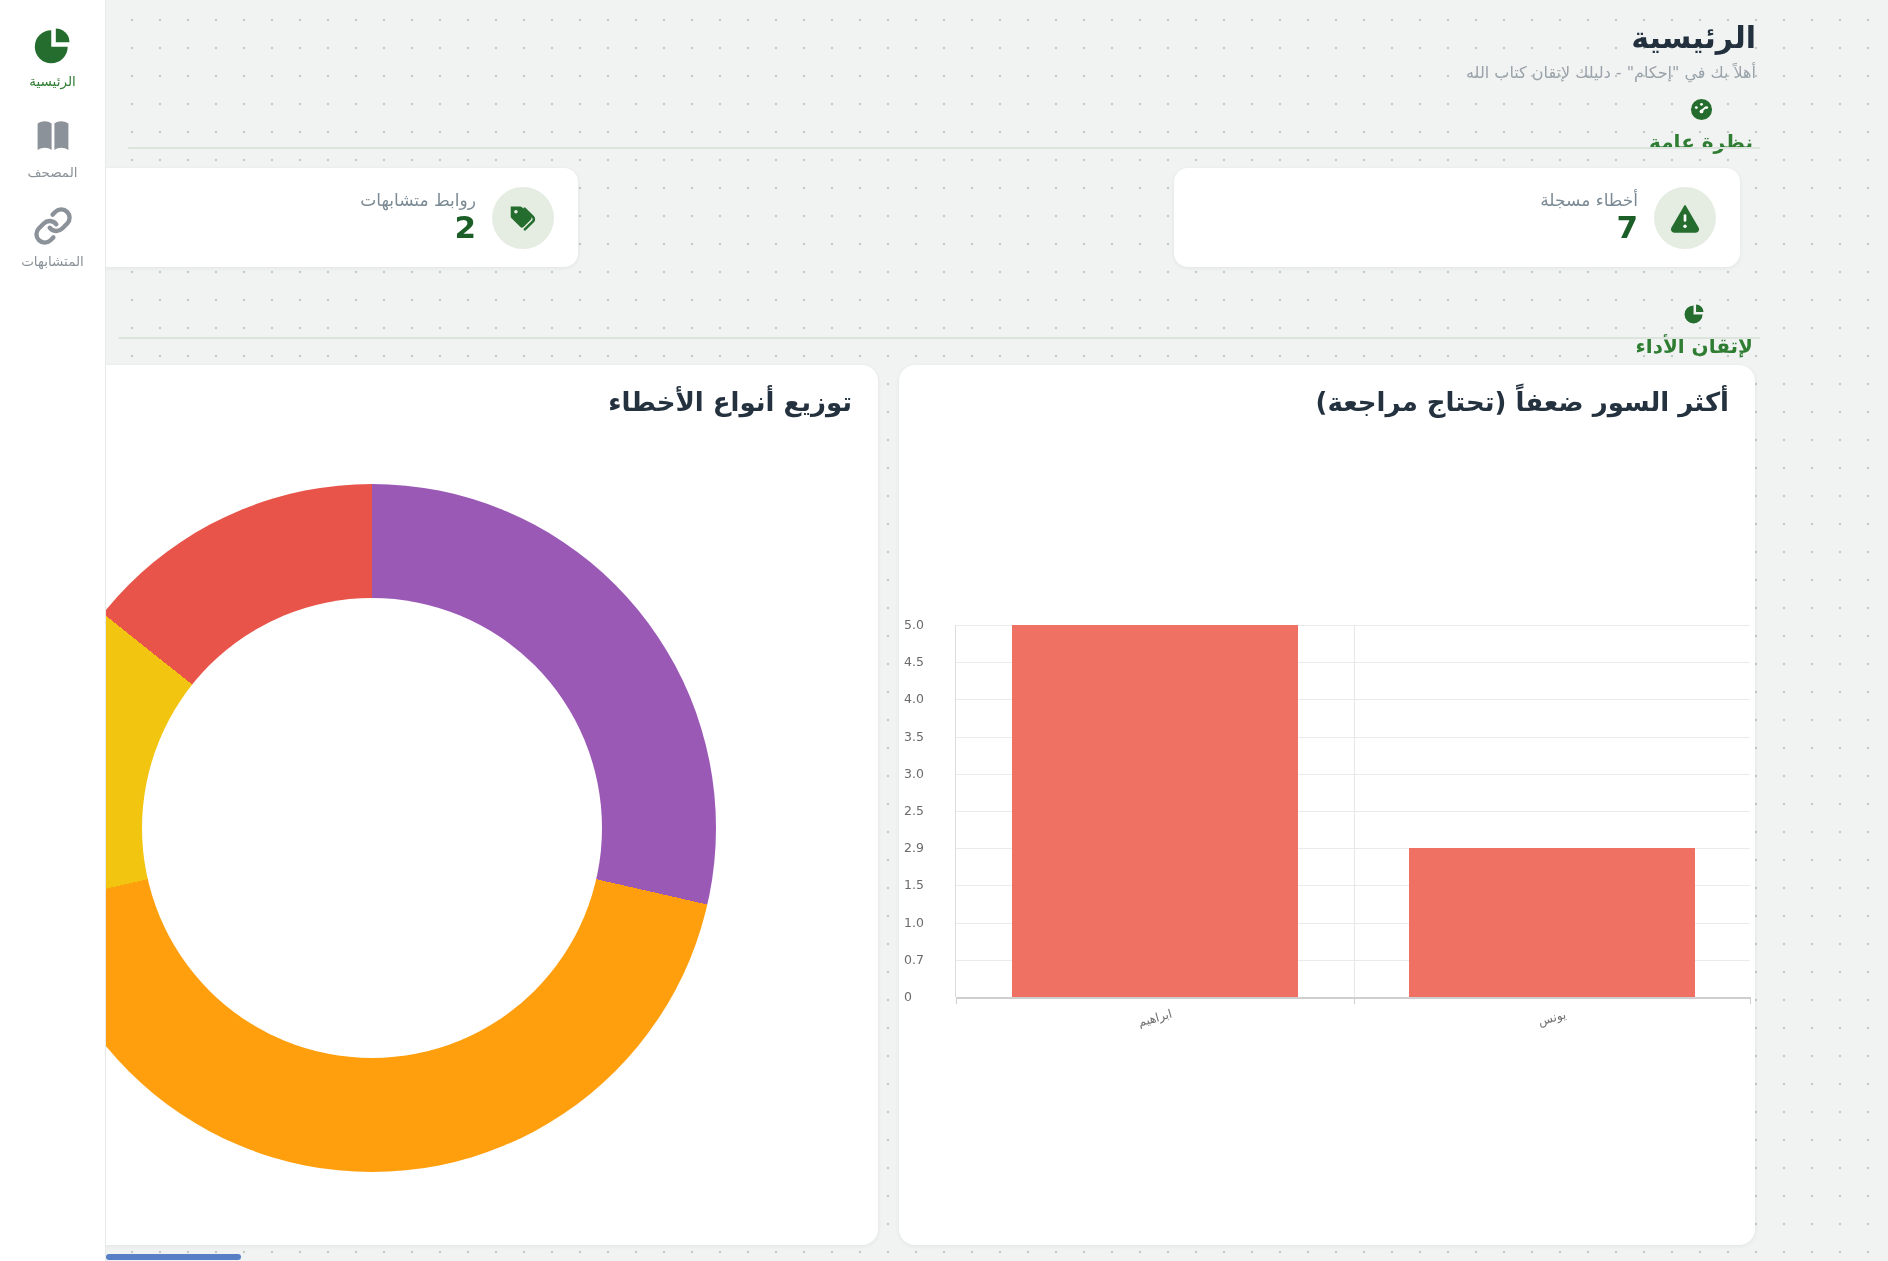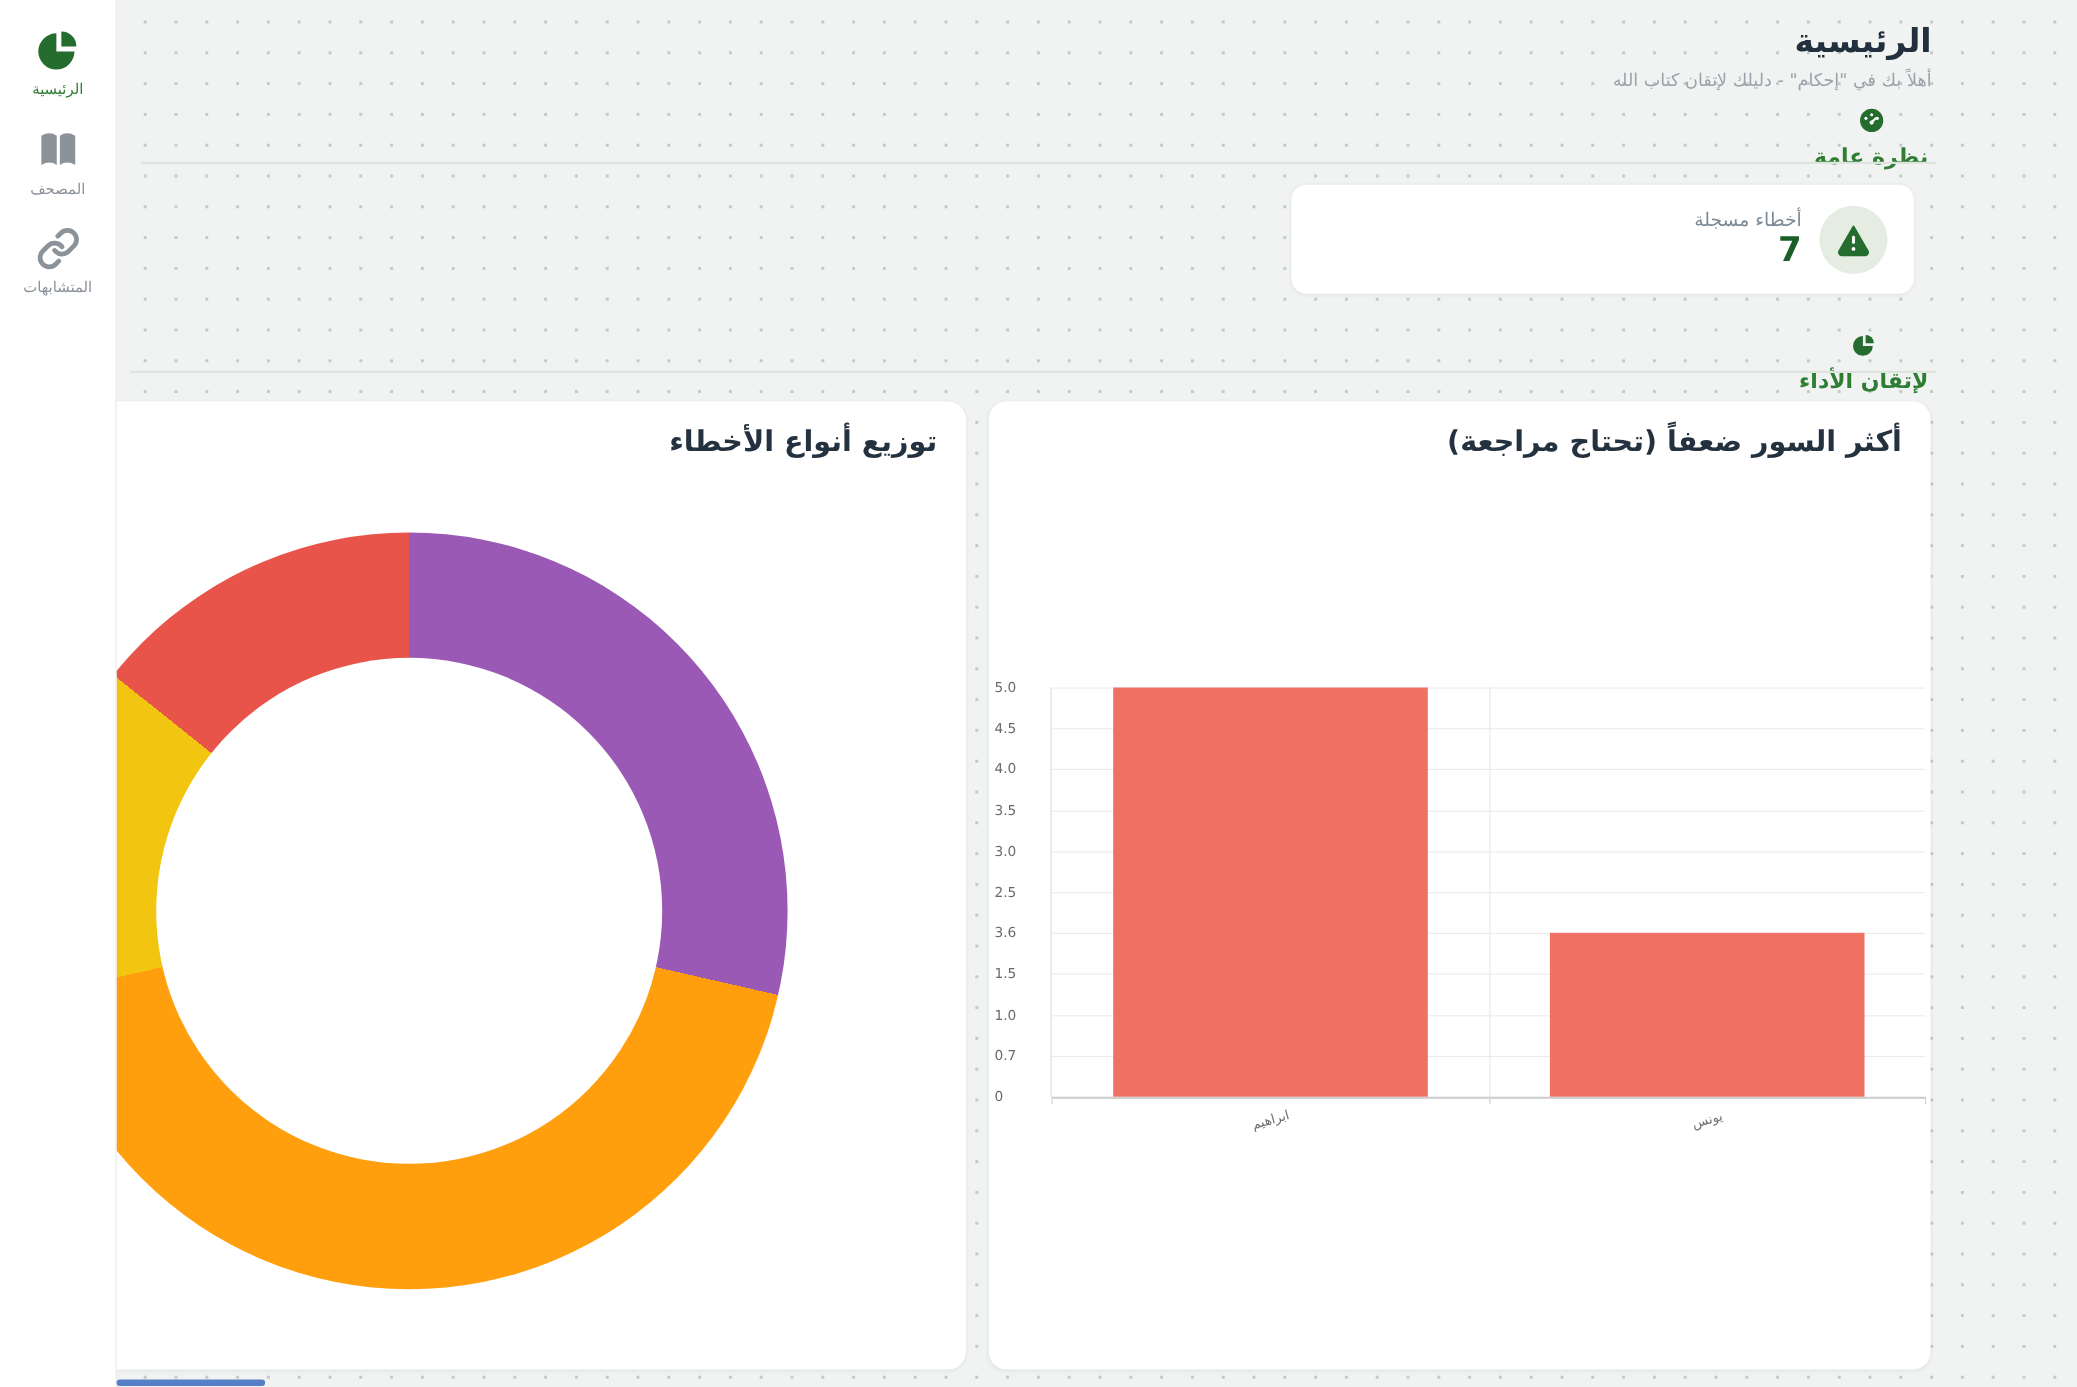--- a/index.html
+++ b/index.html
@@ -135,20 +135,33 @@
         <circle cx="12" cy="18.2" r="1.3" fill="#fff"></circle>
       </svg>
     </span>
     <span class="stat-text">
       <span class="stat-label">أخطاء مسجلة</span>
       <span class="stat-value">7</span>
     </span>
   </div>
 
 
+  <div class="stat-card stat-3">
+    <span class="stat-icon-wrap">
+      <svg width="32" height="32" viewBox="0 0 24 24">
+        <path d="M2.8 3.4 h7.1 a1.9 1.9 0 0 1 1.35.56 l6.6 6.6 a1.9 1.9 0 0 1 0 2.7 l-5.3 5.3 a1.9 1.9 0 0 1-2.7 0 l-6.6-6.6 A1.9 1.9 0 0 1 2.8 10.6 Z" fill="#256d2e"></path>
+        <circle cx="6.7" cy="7.3" r="1.35" fill="#e5ece2"></circle>
+        <path d="M13.4 20.6 l6.1-6.1 a2.3 2.3 0 0 0 0-3.25 L13.2 5" fill="none" stroke="#256d2e" stroke-width="1.9" stroke-linecap="round"></path>
+      </svg>
+    </span>
+    <span class="stat-text">
+      <span class="stat-label">روابط متشابهات</span>
+      <span class="stat-value">2</span>
+    </span>
+  </div>
 
   <div class="section-head sec-analytics">
     <span>
       <svg width="23" height="23" viewBox="0 0 24 24">
         <path d="M11 13 L11 3.6 A9.4 9.4 0 1 0 20.4 13 Z" fill="#256d2e"></path>
         <path d="M13.6 10.4 L13.6 2.6 A7.8 7.8 0 0 1 21.4 10.4 Z" fill="#256d2e"></path>
       </svg>
     </span>
     <span class="section-title">لإتقان الأداء</span>
   </div>
@@ -170,21 +183,21 @@
         <span class="ytick-label" style="top: 29.2px;">4.5</span>
         <div class="gridline" style="top: 74.4px;"></div>
         <span class="ytick-label" style="top: 66.4px;">4.0</span>
         <div class="gridline" style="top: 111.6px;"></div>
         <span class="ytick-label" style="top: 103.6px;">3.5</span>
         <div class="gridline" style="top: 148.8px;"></div>
         <span class="ytick-label" style="top: 140.8px;">3.0</span>
         <div class="gridline" style="top: 186px;"></div>
         <span class="ytick-label" style="top: 178px;">2.5</span>
         <div class="gridline" style="top: 223.2px;"></div>
-        <span class="ytick-label" style="top: 215.2px;">3.6</span>
+        <span class="ytick-label" style="top: 215.2px;">2.9</span>
         <div class="gridline" style="top: 260.4px;"></div>
         <span class="ytick-label" style="top: 252.4px;">1.5</span>
         <div class="gridline" style="top: 297.6px;"></div>
         <span class="ytick-label" style="top: 289.6px;">1.0</span>
         <div class="gridline" style="top: 334.8px;"></div>
         <span class="ytick-label" style="top: 326.8px;">0.7</span>
         <div class="gridline base" style="top: 372px;"></div>
         <span class="ytick-label" style="top: 364px;">0</span>
         <div class="vgrid" style="left: 397.5px;"></div>
         <div class="tickstub" style="left: 0px;"></div>

